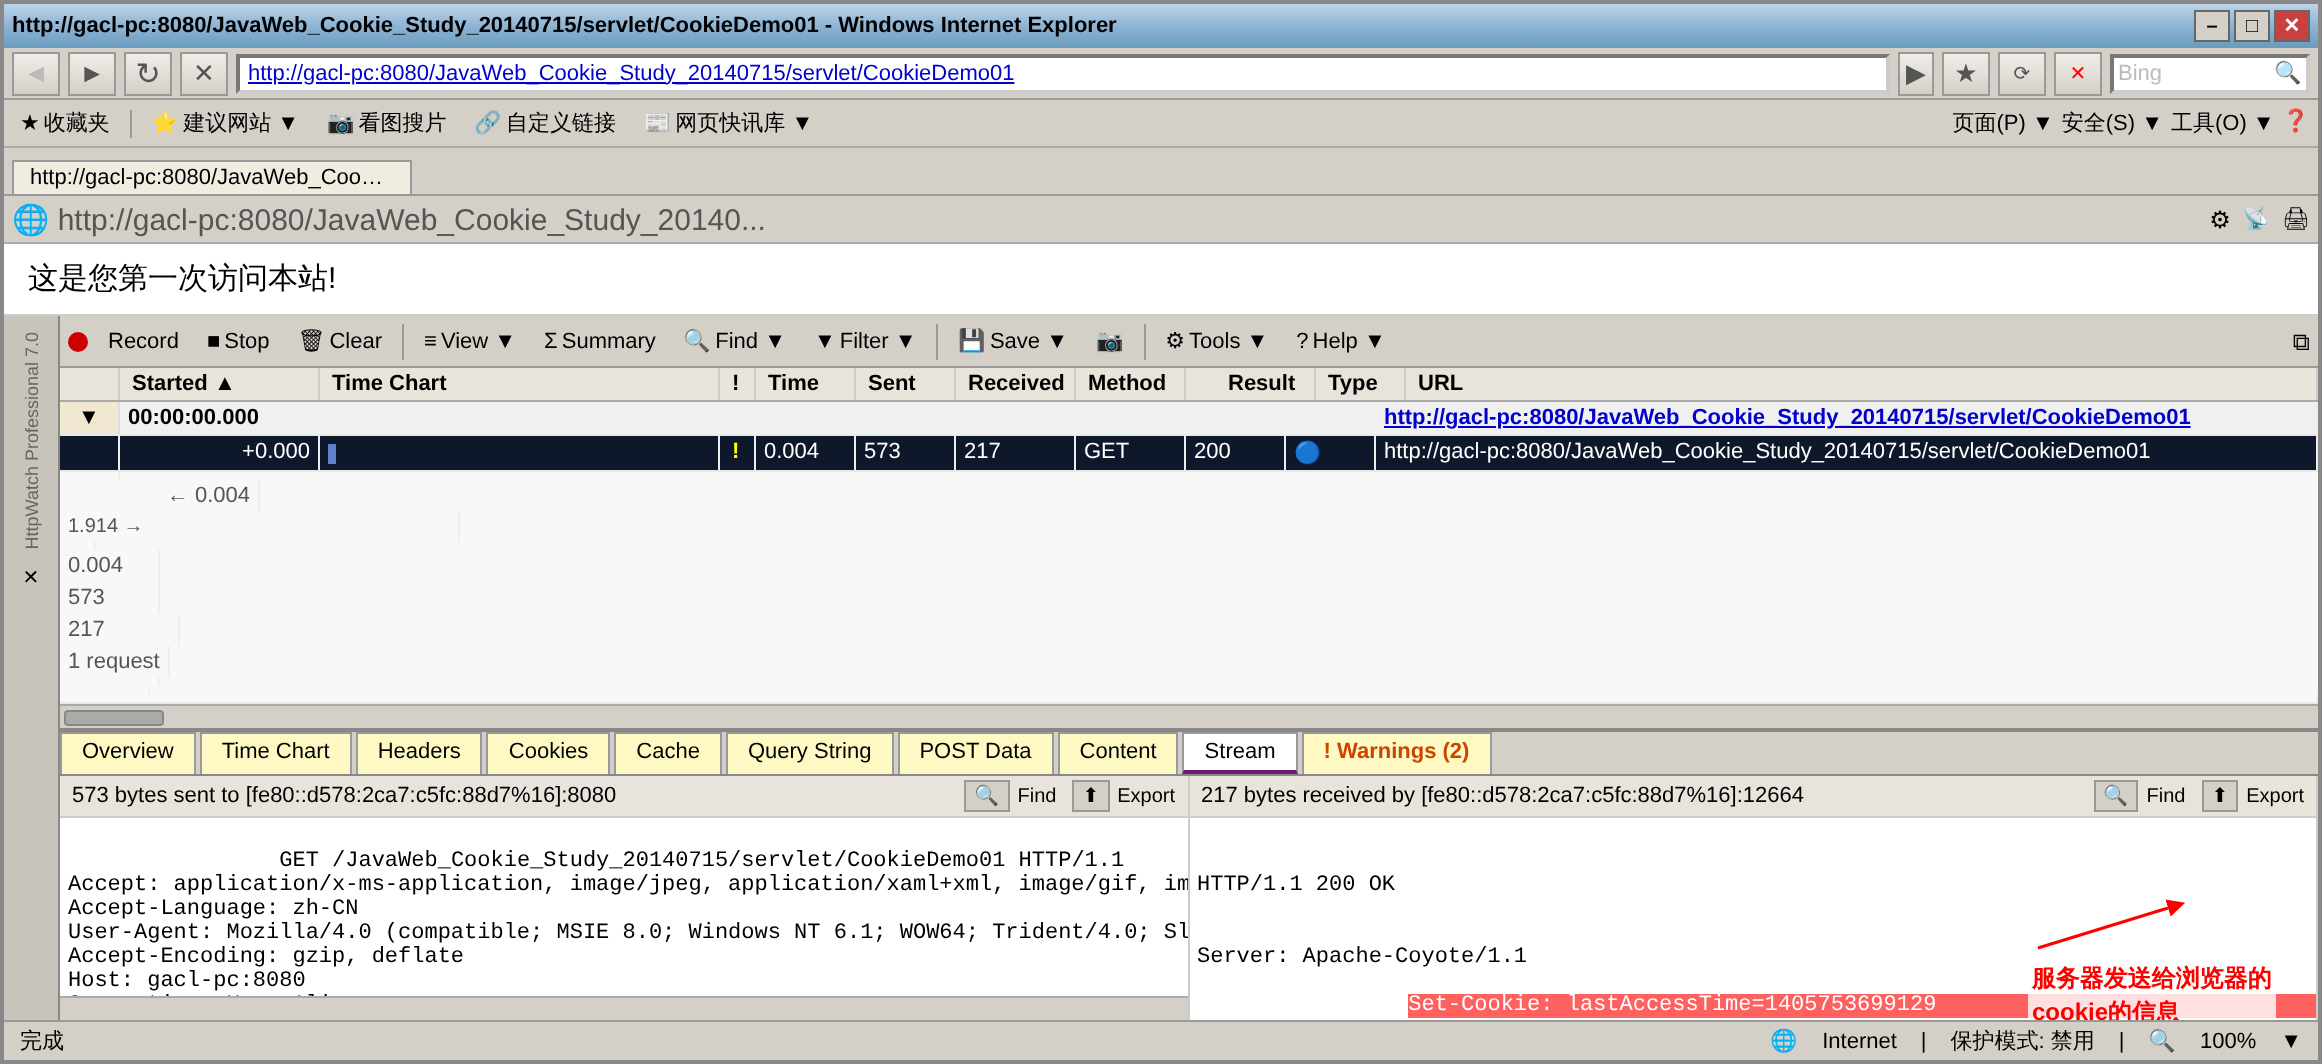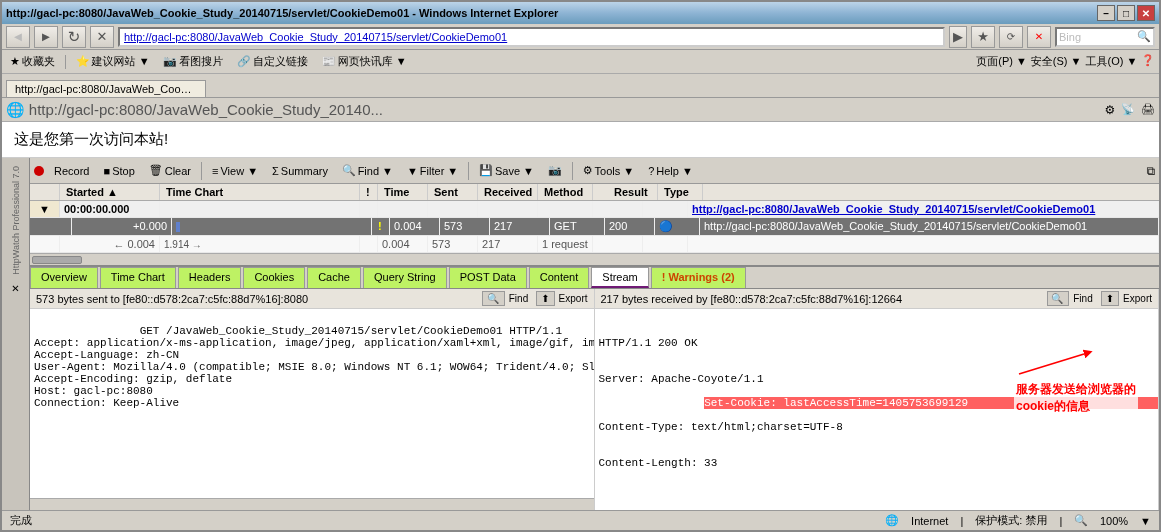--- a/index.html
+++ b/index.html
@@ -31,27 +31,27 @@
 
     .ie-page { background: white; padding: 8px 12px; border-bottom: 1px solid #ccc; font-size: 15px; }
 
     .fiddler-toolbar { background: #d4d0c8; height: 26px; display: flex; align-items: center; padding: 0 4px; gap: 2px; border-bottom: 1px solid #999; font-size: 11px; }
     .f-btn { display: flex; align-items: center; gap: 2px; padding: 2px 6px; cursor: pointer; background: transparent; border: none; font-size: 11px; }
     .f-separator { width: 1px; height: 18px; background: #999; margin: 0 2px; }
     .fiddler-table-header { display: flex; background: #e8e4dc; border-bottom: 1px solid #aaa; font-size: 11px; font-weight: bold; }
     .fiddler-table-header > div { padding: 2px 6px; border-right: 1px solid #ccc; cursor: pointer; white-space: nowrap; }
     .fiddler-row { display: flex; font-size: 11px; border-bottom: 1px solid #e8e8e8; }
     .fiddler-row > div { padding: 2px 6px; border-right: 1px solid #eee; white-space: nowrap; overflow: hidden; }
-    .fiddler-row.selected { background: #737373; color: white; padding-left: 12px; }
+    .fiddler-row.selected { background: #0f172a; color: white; }
     .fiddler-row.group { background: #f0f0f0; font-weight: bold; }
 
     
     .bottom-panels { display: flex; flex: 1; flex-direction: column; min-height: 0; }
     .bottom-tabs { display: flex; background: #d4d0c8; border-top: 1px solid #888; border-bottom: 1px solid #888; }
-    .btab { padding: 3px 10px; border: 1px solid #999; border-bottom: none; margin-right: 2px; background: #bef264; cursor: pointer; font-size: 11px; }
+    .btab { padding: 3px 10px; border: 1px solid #999; border-bottom: none; margin-right: 2px; background: #fef9c3; cursor: pointer; font-size: 11px; }
     .btab.active { background: white; border-bottom: 2px solid #701a75; }
     .btab.warning { color: #cc4400; font-weight: bold; }
 
     .bottom-content { display: flex; flex: 1; min-height: 0; background: #4d7c0f; }
 
     .panel-half { flex: 1; display: flex; flex-direction: column; border-right: 1px solid #ccc; min-width: 0; }
     .panel-header { background: #e8e4dc; border-bottom: 1px solid #ccc; padding: 2px 6px; font-size: 11px; display: flex; align-items: center; gap: 4px; }
     .panel-header-text { flex: 1; }
     .panel-body { flex: 1; overflow: hidden; background: white; font-size: 11px; font-family: 'Courier New', monospace; padding: 4px; white-space: pre; overflow-y: auto; overflow-x: auto; }
 
@@ -213,20 +213,21 @@
             <div style="width:30px;"></div>
             <div style="width:100px;">Started ▲</div>
             <div style="width:200px;">Time Chart</div>
             <div style="width:18px;">!</div>
             <div style="width:50px;">Time</div>
             <div style="width:50px;">Sent</div>
             <div style="width:60px;">Received</div>
             <div style="width:55px;">Method</div>
             <div style="width:50px;margin-left:15px;">Result</div>
             <div style="width:45px;">Type</div>
+            <div style="flex:1;">URL</div>
           </div>
 
           <div class="fiddler-row group">
             <div style="width:30px; background:#f0e8d0; border-right:1px solid #ddd; text-align:center; font-size:11px;">▼</div>
             <div style="width:100px; font-size:11px; padding:2px 4px;">00:00:00.000</div>
             <div style="width:200px;"></div>
             <div style="width:18px;"></div>
             <div style="width:50px;"></div>
             <div style="width:50px;"></div>
             <div style="width:60px;"></div>
@@ -245,21 +246,21 @@
             <div style="width:18px; color:yellow; font-weight:bold;">!</div>
             <div style="width:50px; padding:2px 4px;">0.004</div>
             <div style="width:50px; padding:2px 4px;">573</div>
             <div style="width:60px; padding:2px 4px;">217</div>
             <div style="width:55px; padding:2px 4px;">GET</div>
             <div style="width:50px; padding:2px 4px;">200</div>
             <div style="width:45px; padding:2px 4px;">🔵</div>
             <div style="flex:1; padding:2px 4px; overflow:hidden; white-space:nowrap; text-overflow:ellipsis;">http://gacl-pc:8080/JavaWeb_Cookie_Study_20140715/servlet/CookieDemo01</div>
           </div>
 
-          <div class="fiddler-row" style="background:#f8f8f8; color:#555; font-size:11px;">
+          <div class="fiddler-row" style="background:#f8f8f8; color:#555; font-size:11px;flex-direction:column;">
             <div style="width:30px;"></div>
             <div style="width:100px; padding:2px 4px; text-align:right;">← 0.004</div>
             <div style="width:200px; padding:2px 4px; display:flex; align-items:center;">
               <span style="font-size:10px;">1.914 →</span>
             </div>
             <div style="width:18px;"></div>
             <div style="width:50px; padding:2px 4px;">0.004</div>
             <div style="width:50px; padding:2px 4px;">573</div>
             <div style="width:60px; padding:2px 4px;">217</div>
             <div style="width:55px; padding:2px 4px;">1 request</div>

